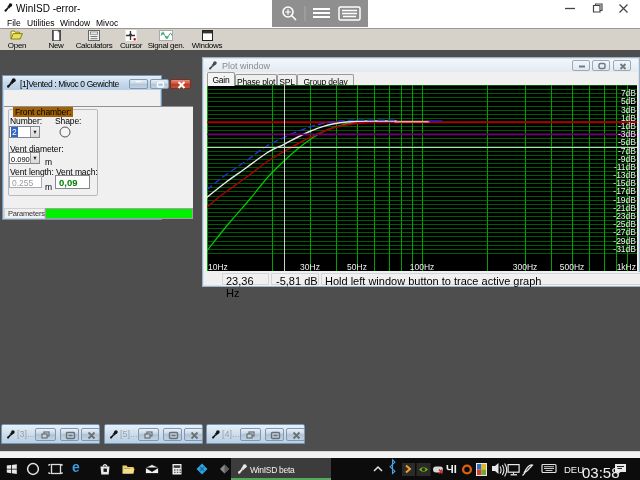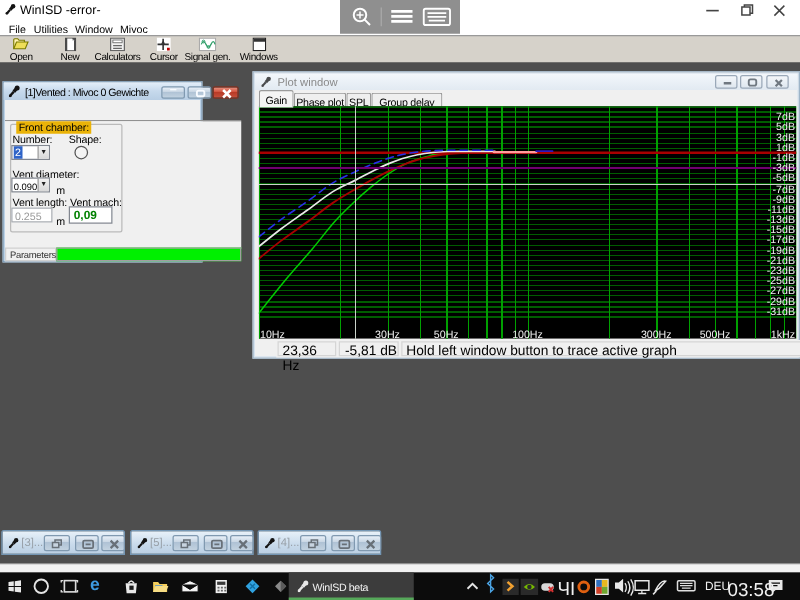--- a/index.html
+++ b/index.html
@@ -106,21 +106,21 @@
       <svg width="11" height="11" viewBox="0 0 11 11">
         <rect x="0.5" y="0.5" width="10" height="10" fill="#fff" stroke="#222" stroke-width="1"></rect>
         <rect x="1" y="1" width="9" height="2.4" fill="#333"></rect>
       </svg>
     </div>
     <div>Windows</div>
   </div>
 
 <div class="abs" style="left:0;top:50px;width:640px;height:401px;background:#4E4E4E"></div>
 
-<div class="w7win" style="left:2px;top:65px;width:160px;height:145px">
+<div class="w7win" style="left:2px;top:75px;width:160px;height:145px">
  <div class="titlebar" style="height:14px"></div>
  <div class="abs" style="left:4px;top:2px"><svg width="9" height="10" viewBox="0 0 9 10">
         <circle cx="6.7" cy="2.3" r="2" fill="#141414"></circle>
         <path d="M6.7 2.3 L4.1 5.3" stroke="#141414" stroke-width="2.8"></path>
         <path d="M4.1 5.3 L1.3 8.4" stroke="#141414" stroke-width="1.9"></path>
         <circle cx="1.2" cy="8.5" r="1.2" fill="#141414"></circle>
       </svg></div>
  <div class="abs" style="left:17px;top:2.5px;font-size:8.5px;letter-spacing:-0.4px;white-space:nowrap">[1]Vented : Mivoc 0 Gewichte</div>
  <div class="w7btn" style="left:126px;top:2.5px;width:19px;height:10px">
       <div class="glyph" style="top:-4px;font-size:10px;color:#F8FBFF">–</div>
@@ -129,21 +129,21 @@
         <rect x="6.5" y="2.5" width="6" height="4.5" rx="1.5" fill="none" stroke="#F8FBFF" stroke-width="1.5"></rect>
       </svg></div>
  <div class="w7btn" style="left:167px;top:2.5px;width:21px;height:10px;background:linear-gradient(#E89080,#D0503A 45%,#B83824 45%,#C4503C);border-color:#7E3020"><svg width="21" height="10">
         <path d="M7.5 2 L13.5 8 M13.5 2 L7.5 8" stroke="#fff" stroke-width="2"></path>
       </svg></div>
 
  <div class="abs" style="left:1px;top:30px;width:189px;height:1px;background:#919191"></div>
  <div class="abs" style="left:1px;top:31px;width:189px;height:102px;background:#F0F0F0"></div>
 
  <div class="abs" style="left:5px;top:33px;width:90px;height:87px;border:1px solid #BABABA;border-radius:2px"></div>
- <div class="lbl" style="left:10px;top:31px;background:#eab308;padding:0 2px">Front chamber:</div>
+ <div class="lbl" style="left:10px;top:31px;background:#a16207;padding:0 2px">Front chamber:</div>
  <div class="lbl" style="left:7px;top:39.5px">Number:</div>
  <div class="lbl" style="left:52px;top:39.5px">Shape:</div>
  <div class="inp" style="left:6px;top:50px;width:31px;height:12px">
    <span style="position:absolute;left:1px;top:0px;background:#2F64C8;color:#fff;padding:0 1px">2</span>
    <span style="position:absolute;right:0;top:0;width:9px;height:10px;background:linear-gradient(#F2F2F2,#D8D8D8);border-left:1px solid #999;text-align:center;line-height:10px;font-size:5.5px;color:#222">▼</span>
  </div>
  <svg class="abs" style="left:56px;top:50px" width="13" height="13">
       <circle cx="6" cy="6" r="5" fill="#F4F4F4" stroke="#555" stroke-width="1"></circle>
     </svg>
  <div class="lbl" style="left:7px;top:68px">Vent diameter:</div>
@@ -338,21 +338,21 @@
       </g>
 </svg>
 <div class="abs" style="left:231px;top:0;width:100px;height:22px;background:#3C3C3C;border-bottom:2px solid #56A85A"></div>
 <div class="abs" style="left:238px;top:6px"><svg width="9" height="10" viewBox="0 0 9 10">
         <circle cx="6.7" cy="2.3" r="2" fill="#E8E8E8"></circle>
         <path d="M6.7 2.3 L4.1 5.3" stroke="#E8E8E8" stroke-width="2.8"></path>
         <path d="M4.1 5.3 L1.3 8.4" stroke="#E8E8E8" stroke-width="1.9"></path>
         <circle cx="1.2" cy="8.5" r="1.2" fill="#E8E8E8"></circle>
       </svg></div>
 <div class="abs" style="left:250px;top:6.5px;color:#F2F2F2;font-size:8.5px;letter-spacing:-0.3px">WinISD beta</div>
-<div class="abs" style="left:446px;top:5px;color:#F0F0F0;font-size:15px;font-weight:normal">ЧI</div>
+<div class="abs" style="left:446px;top:5px;color:#F0F0F0;font-size:11px;font-weight:bold">ЧI</div>
 <svg width="270" height="22" style="position:absolute;left:370px;top:0">
  <path d="M4 13 l4 -4 4 4" stroke="#E4E4E4" stroke-width="1.5" fill="none"></path>
  <g transform="translate(22.5,11)">
         <path d="M0 -4.5 v9 l2.4 -2.3 -4.8 -4.5 4.8 -4.5 -2.4 -2.3 v9" stroke="#4BA3E3" stroke-width="1.1" fill="none"></path>
       </g>
  <rect x="32" y="5" width="13" height="13" fill="#2A2A2A"></rect>
       <path d="M36 7.5 l4 3.5 -4 3.5" stroke="#F0A030" stroke-width="2" fill="none"></path>
  <rect x="46.5" y="5" width="14" height="13" fill="#2A2A2A"></rect>
       <path d="M49 11.5 q4.5 -4.5 9 0 q-4.5 4.5 -9 0 z" fill="#76B900"></path>
       <circle cx="53.5" cy="11.5" r="1.8" fill="#2A2A2A"></circle>

